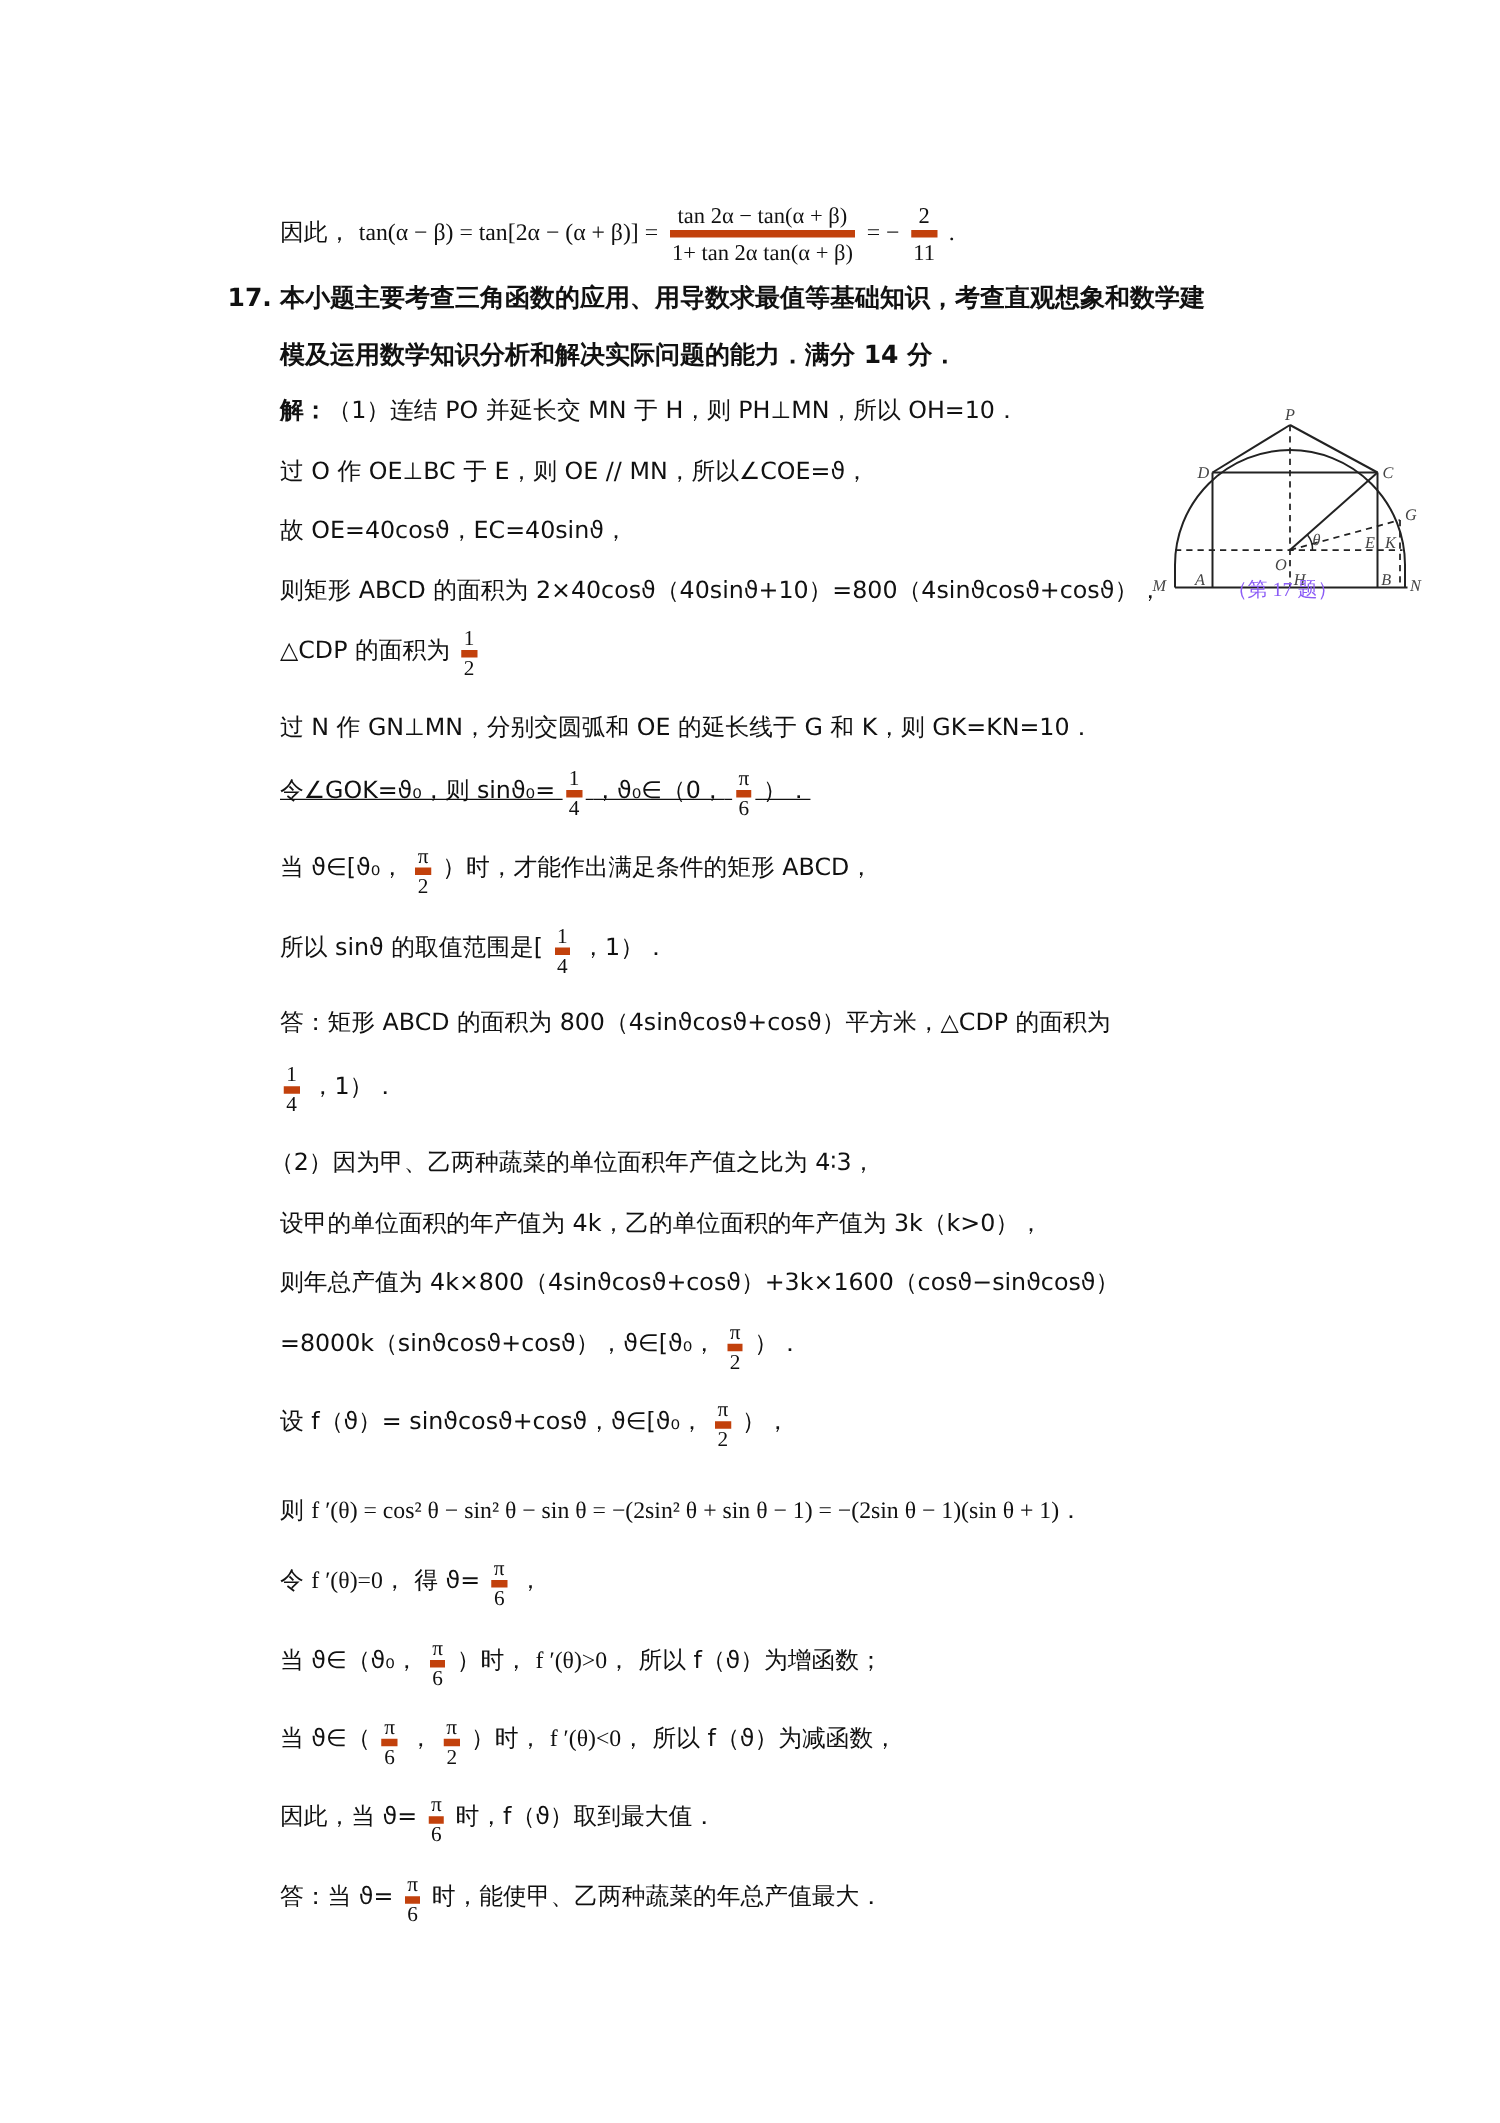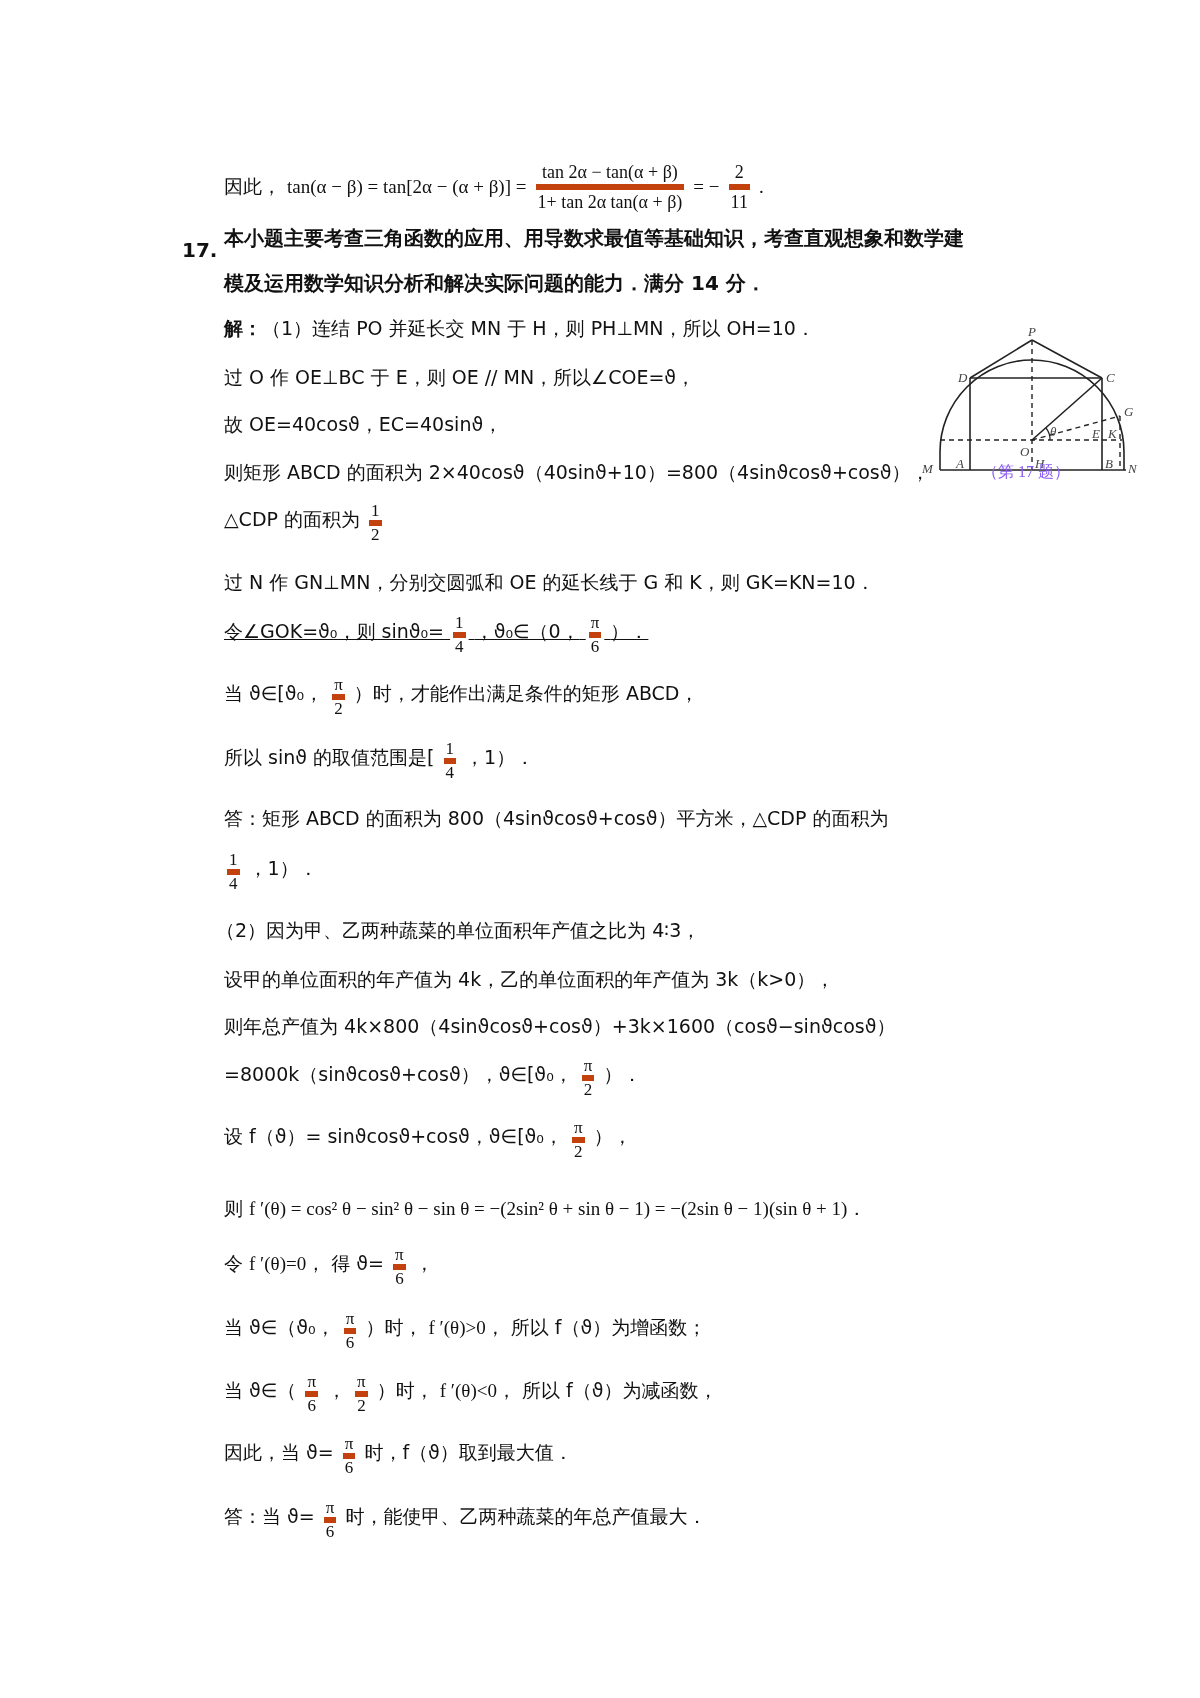--- a/index.html
+++ b/index.html
@@ -30,21 +30,21 @@
     <span class="den">1+ tan 2α tan(α + β)</span>
   </span>
   <span class="serif">= −</span>
   <span class="frac big">
     <span class="num">2</span>
     <span class="den">11</span>
   </span>
   <span class="serif">.</span>
 </div>
 
-<div class="qnum" style="top:238px;text-align:right;">17.</div>
+<div class="qnum" style="top:226px;text-align:right;">17.</div>
 <div class="line bold" style="top:226px; font-size:20px;">本小题主要考查三角函数的应用、用导数求最值等基础知识，考查直观想象和数学建</div>
 <div class="line bold" style="top:271px; font-size:20px;">
   <span>模及运用数学知识分析和解决实际问题的能力．满分</span><span> 14 </span><span>分．</span>
 </div>
 
 <div class="line" style="top:316px;">
   <span class="bold">解：</span><span>（1）连结 PO 并延长交 MN 于 H，则 PH⊥MN，所以 OH=10．</span>
 </div>
 <div class="line" style="top:365px;">过 O 作 OE⊥BC 于 E，则 OE // MN，所以∠COE=ϑ，</div>
 <div class="line" style="top:412px;">故 OE=40cosϑ，EC=40sinϑ，</div>

